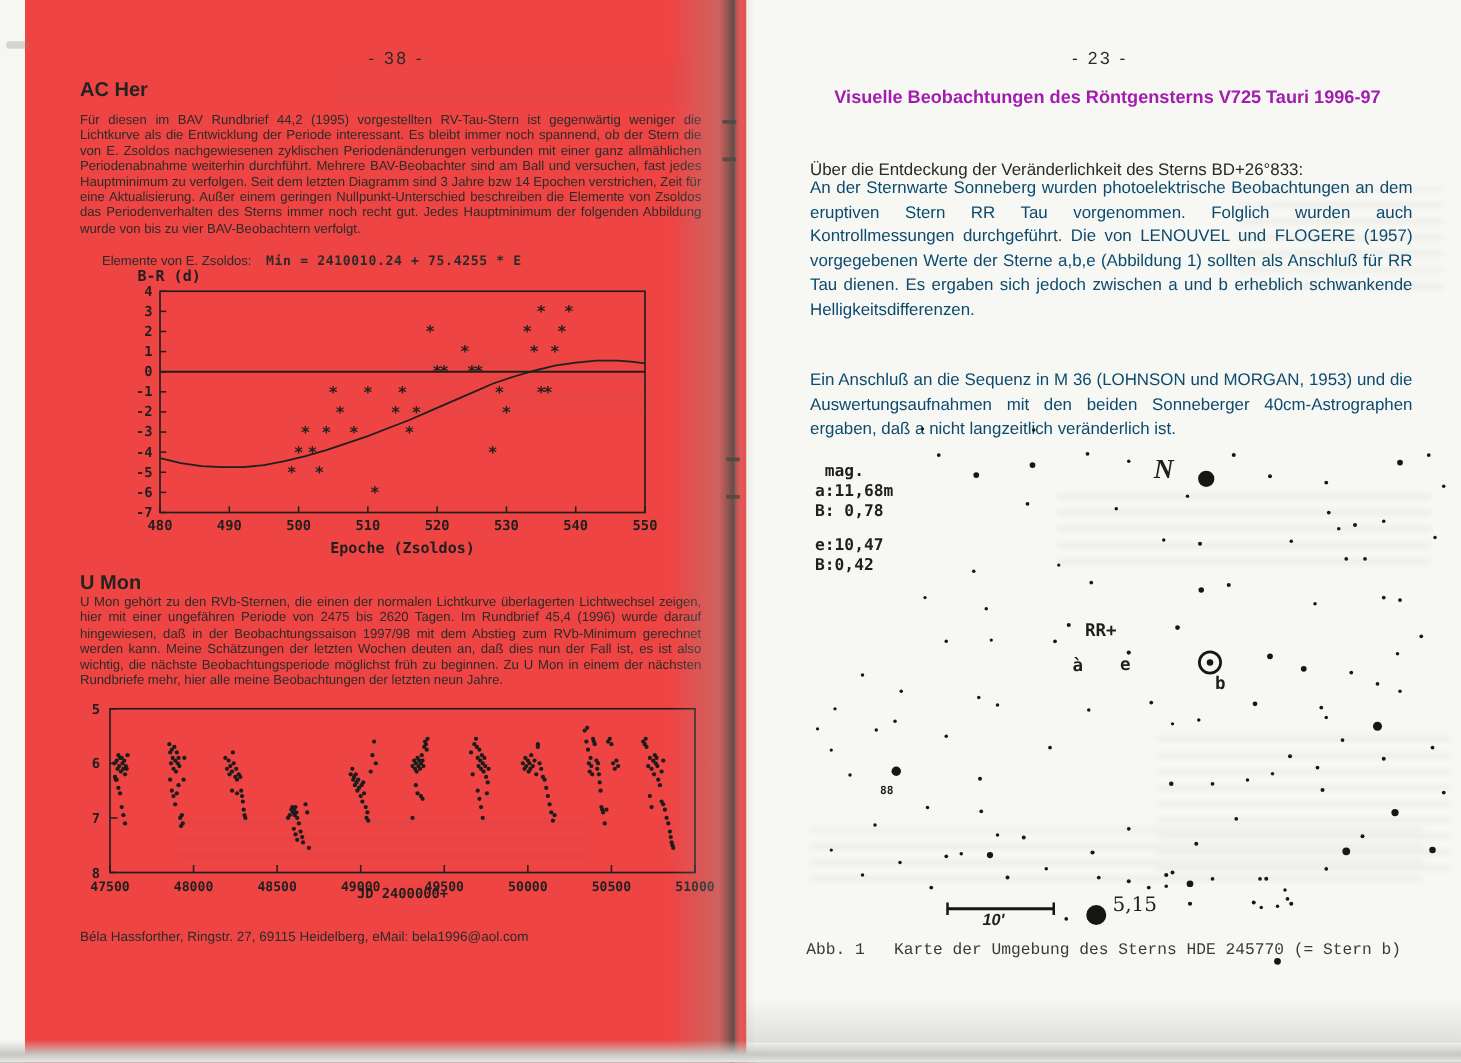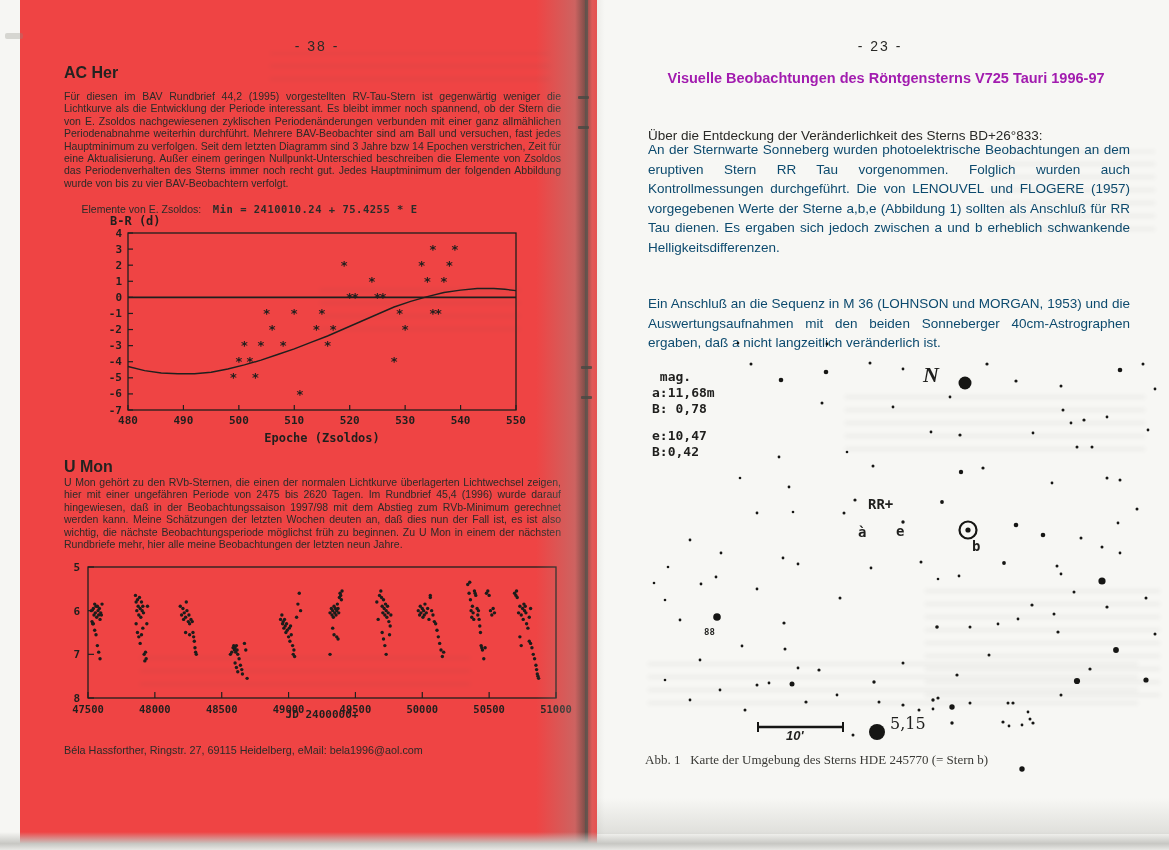--- a/index.html
+++ b/index.html
@@ -11,21 +11,21 @@
   .abs{position:absolute;}
   .pagenum{font-size:14px;letter-spacing:2px;text-align:center;color:#2a2a27;}
   h3.sechead{font-size:16px;font-weight:bold;margin:0;color:#232320;}
   .bodytext{font-size:10.5px;line-height:12.4px;text-align:justify;color:#2b2b28;margin:0;}
   .elements-line{font-size:10.5px;color:#2b2b28;white-space:pre;}
   .mono-b{font-family:"DejaVu Sans Mono",monospace;font-weight:bold;font-size:10.5px;letter-spacing:.5px;}
   .footerline{font-size:10.8px;color:#2b2b28;}
   .rtitle{font-size:14.5px;font-weight:bold;text-align:center;color:#a21caf;}
   .rbody{font-size:13.5px;line-height:19.5px;text-align:justify;color:#0c4a6e;margin:0;}
   .rintro{font-size:13.5px;color:#292926;}
-  .caption{font-family:Liberation Serif, serif;font-size:13px;color:#3a3a36;white-space:pre-wrap;}
+  .caption{font-family:Liberation Mono, monospace;font-size:13px;color:#3a3a36;white-space:pre-wrap;}
   svg{position:absolute;overflow:visible;}
   svg text{fill:#1f1f1d;}
   .gutter{position:absolute;left:536px;top:0;width:78px;height:850px;pointer-events:none;
     background:linear-gradient(to right,rgba(190,190,185,0) 0%,rgba(150,150,144,.38) 50%,rgba(82,82,75,.72) 63%,rgba(170,170,164,.22) 72%,rgba(250,250,248,0) 88%);}
   .gutterline{position:absolute;left:585px;top:0;width:2.5px;height:850px;background:#55554e;opacity:.7;filter:blur(.6px);}
   .staple{position:absolute;width:11px;height:3px;background:#4a4a44;border-radius:1px;opacity:.85;}
   .bottomband{position:absolute;left:0;top:832px;width:1169px;height:18px;
     background:linear-gradient(to bottom,rgba(210,210,206,0),#c7c7c3 65%,#e8e8e5 100%);}
   .rshadow{position:absolute;left:597px;top:798px;width:572px;height:36px;
     background:linear-gradient(to bottom,rgba(170,170,164,0),rgba(160,160,154,.28));}

